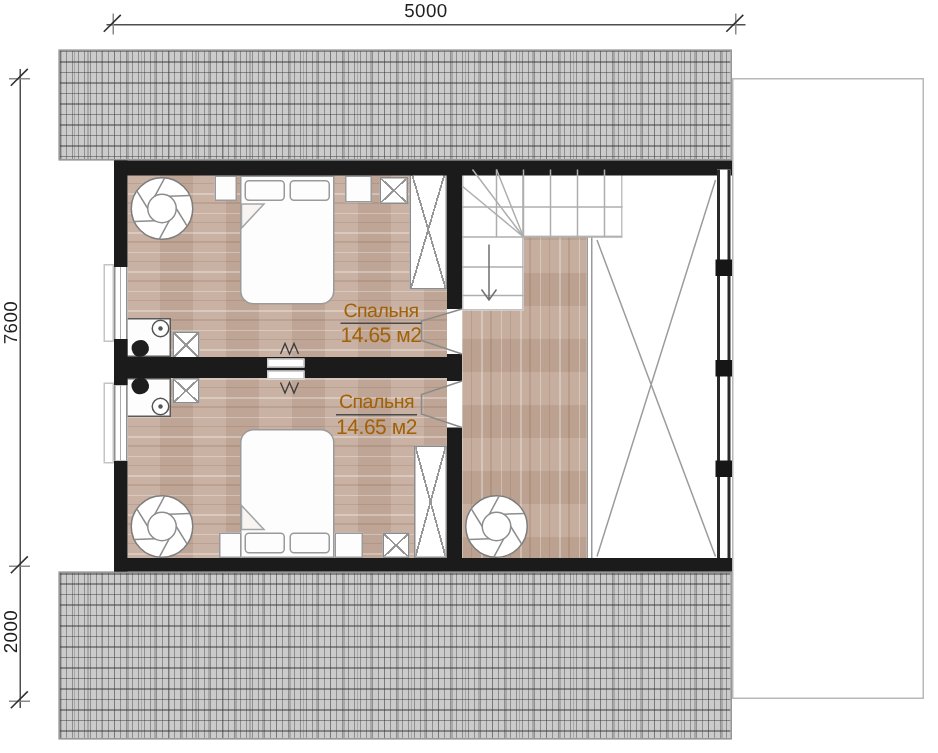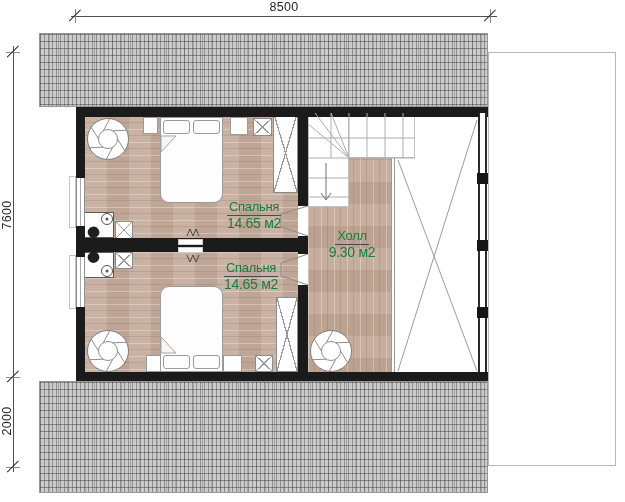--- a/index.html
+++ b/index.html
@@ -29,21 +29,21 @@
       linear-gradient(to bottom right, rgba(0,0,0,0) calc(50% - .6px), #979797 calc(50% - .6px) calc(50% + .6px), rgba(0,0,0,0) calc(50% + .6px));}
   .win{background:#fff;border-left:1px solid #8f8f8f;border-right:1px solid #8f8f8f;
     background-image:linear-gradient(90deg, rgba(0,0,0,0) 0 3px, #ababab 3px 4px, rgba(0,0,0,0) 4px);}
   .sill{background:#fff;border:1px solid #c4c4c4;}
   .mull{background:#161616;}
   .rail{background:#fff;border-left:1px solid #9a9a9a;border-right:1px solid #9a9a9a;}
   .stairbox{background:#fff;border:1px solid #c2c2c2;}
   .glass{background:#fff;border-left:2px solid #2a2a2a;border-right:2px solid #2a2a2a;}
   .tvpanel{background:#fff;border:1px solid #cfcfcf;}
   
-  .room-label{position:absolute;text-align:center;font-size:13px;line-height:15px;letter-spacing:-.3px;color:#15803d;}
+  .room-label{position:absolute;text-align:center;font-size:13px;line-height:15px;letter-spacing:-.3px;color:#a16207;}
   .room-name{display:inline-block;border-bottom:1px solid #4a4a4a;padding:0 2px 1px 2px;}
   .room-area{font-size:14px;}
   .dim-text{position:absolute;font-size:12.5px;color:#1f1f1f;text-align:center;letter-spacing:.3px;}
   .dim-line{background:#4f4f4f;}
   .tick{position:absolute;width:16px;height:1.4px;background:#2e2e2e;transform:rotate(-45deg);}
   .guide-v{position:absolute;width:1px;height:14px;background:#8a8a8a;}
   .guide-h{position:absolute;width:14px;height:1px;background:#8a8a8a;}
   .rot{transform:rotate(-90deg);}
   svg{position:absolute;left:0;top:0;pointer-events:none;}
 </style>
@@ -167,26 +167,22 @@
   </svg>
 
   <div class="room-label" style="left:224px;top:199px;width:60px;">
     <span class="room-name">Спальня</span><br>
     <span class="room-area">14.65 м2</span>
   </div>
   <div class="room-label" style="left:221px;top:260px;width:60px;">
     <span class="room-name">Спальня</span><br>
     <span class="room-area">14.65 м2</span>
   </div>
-  <div class="room-label" style="left:322px;top:228px;width:60px;">
-    <span class="room-name">Холл</span><br>
-    <span class="room-area">9.30 м2</span>
-  </div>
 
-  <div class="dim-text" style="left:258px;top:0px;width:52px;height:15px;">8500</div>
+  <div class="dim-text" style="left:258px;top:0px;width:52px;height:15px;">5000</div>
   <div class="abs dim-line" style="left:71px;top:16px;width:426px;height:1px;"></div>
   <div class="guide-v" style="left:75px;top:9px;"></div>
   <div class="guide-v" style="left:490px;top:9px;"></div>
   <div class="tick" style="left:67px;top:15px;"></div>
   <div class="tick" style="left:482px;top:15px;"></div>
 
   <div class="abs dim-line" style="left:13px;top:46px;width:1px;height:426px;"></div>
   <div class="guide-h" style="left:6px;top:52px;"></div>
   <div class="guide-h" style="left:6px;top:377px;"></div>
   <div class="guide-h" style="left:6px;top:467px;"></div>

